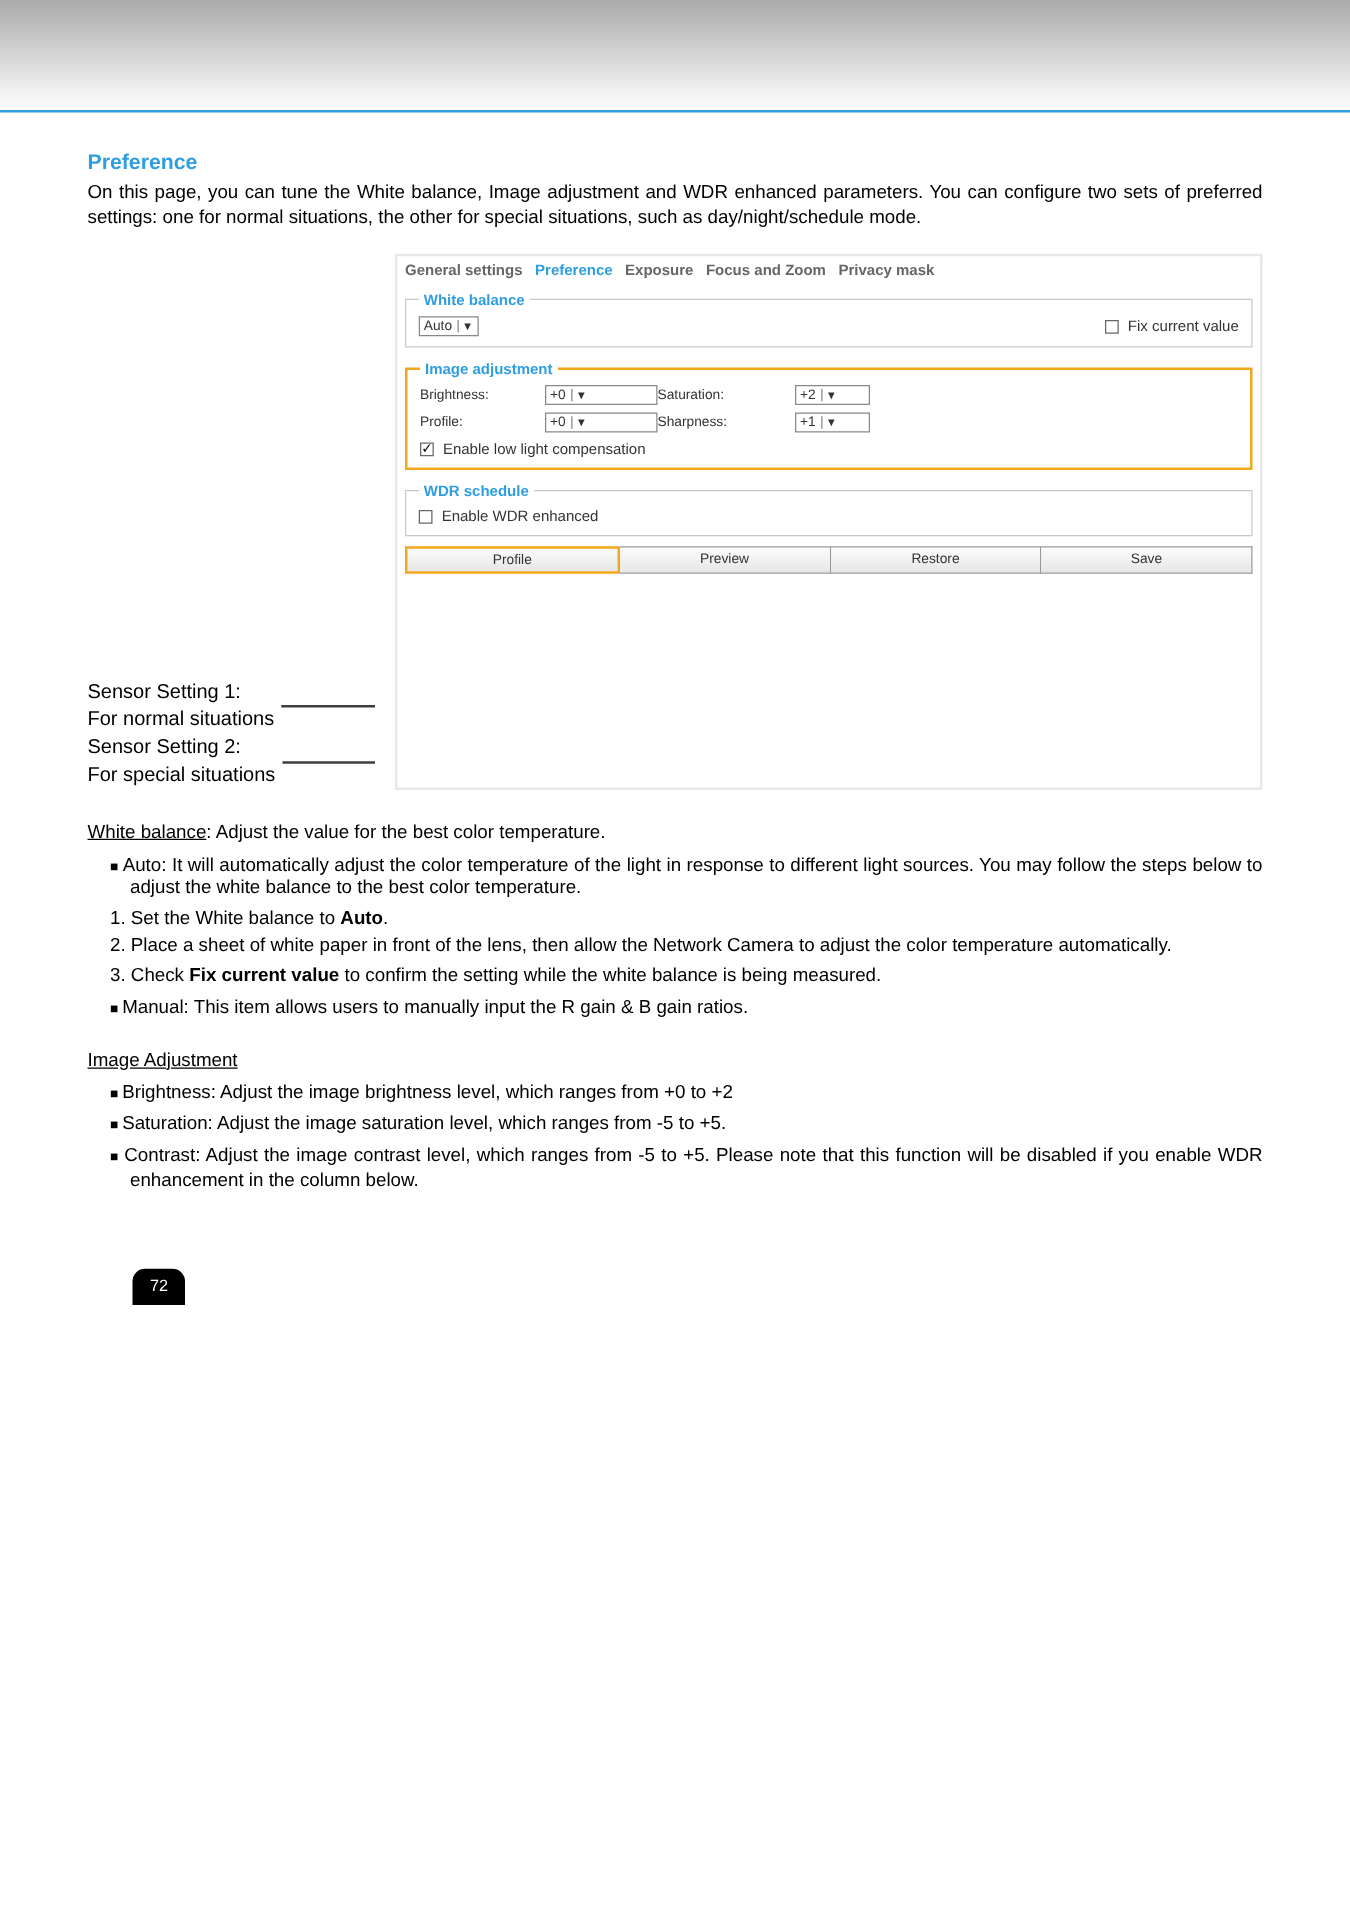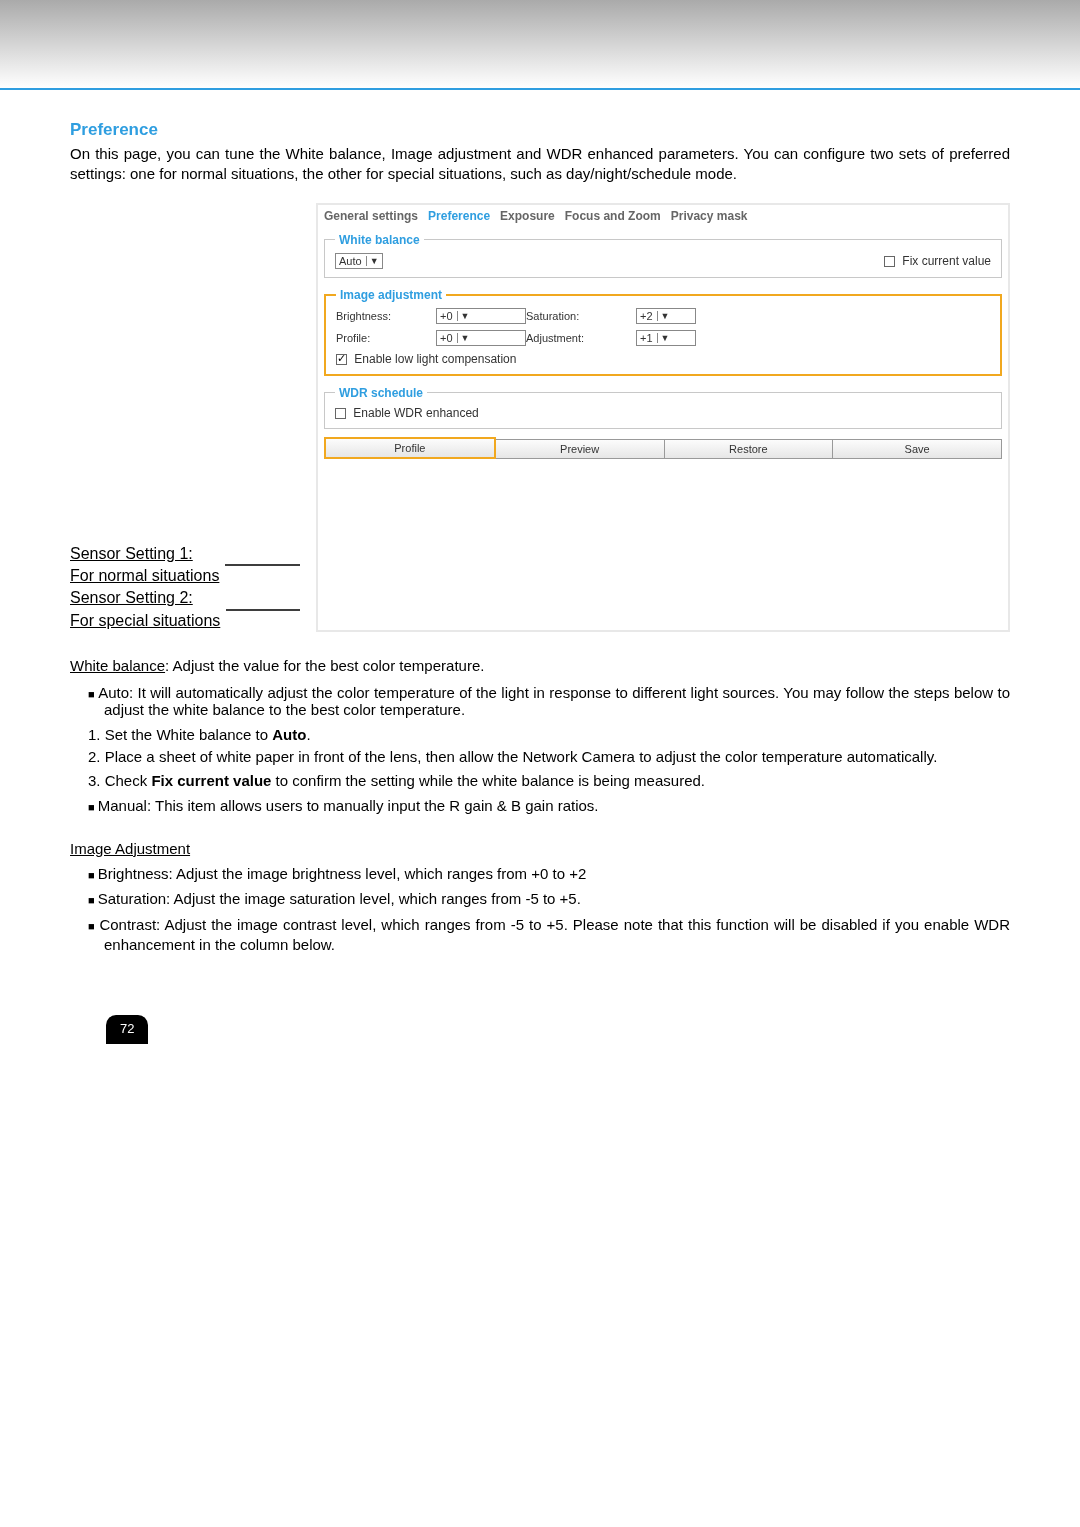--- a/index.html
+++ b/index.html
@@ -35,21 +35,21 @@
   }
   .side-labels {
     width: 230px;
     display: flex;
     flex-direction: column;
     justify-content: space-between;
     font-size: 16px;
   }
   .side-top { margin-top: 340px; }
   .side-row { display: flex; align-items: center; gap: 6px; }
-  .side-block { line-height: 1.4; text-decoration: underline; }
+  .side-block { line-height: 1.4; }
   .side-line {
     flex: 1;
     height: 2px;
     background: #3e3e3e;
   }
   .panel {
     flex: 1;
     border: 2px solid #e8e8e8;
     padding: 4px 6px 8px 6px;
     font-size: 12px;
@@ -115,21 +115,21 @@
   .chk.checked::after {
     content: "✓"; position: absolute; top: -3px; left: 0;
     font-size: 11px; color: #000;
   }
   .ia-grid {
     display: grid;
     grid-template-columns: 100px 90px 110px 60px;
     row-gap: 6px; align-items: center;
     font-size: 11px;
   }
-  .btnbar { display: flex; margin-top: 8px; align-items: flex-end; }
+  .btnbar { display: flex; margin-top: 8px; }
   .btn {
     flex: 1; text-align: center; border: 1px solid #999;
     background: linear-gradient(to bottom, #fcfcfc, #e6e6e6);
     font-size: 11px; padding: 3px 0; cursor: pointer;
   }
   .btn + .btn { border-left: none; }
   .bullets { margin: 8px 0; padding-left: 18px; }
   .bullets li { margin-bottom: 4px; list-style: none; text-indent: -16px; padding-left: 16px; }
   .bullets li::before { content: "■ "; font-size: 11px; }
   .numbered { padding-left: 18px; }
@@ -213,21 +213,21 @@
           <span class="sel">
               <span>+2</span>
               <span class="arr">▼</span>
             </span>
 
           <span>Profile:</span>
           <span class="sel">
               <span>+0</span>
               <span class="arr">▼</span>
             </span>
-          <span>Adjustment:</span>
+          <span>Sharpness:</span>
           <span class="sel">
               <span>+1</span>
               <span class="arr">▼</span>
             </span>
         </div>
         <div style="margin-top:6px;">
           <span class="chk checked"></span>
           <span>Enable low light compensation</span>
         </div>
       </fieldset>

